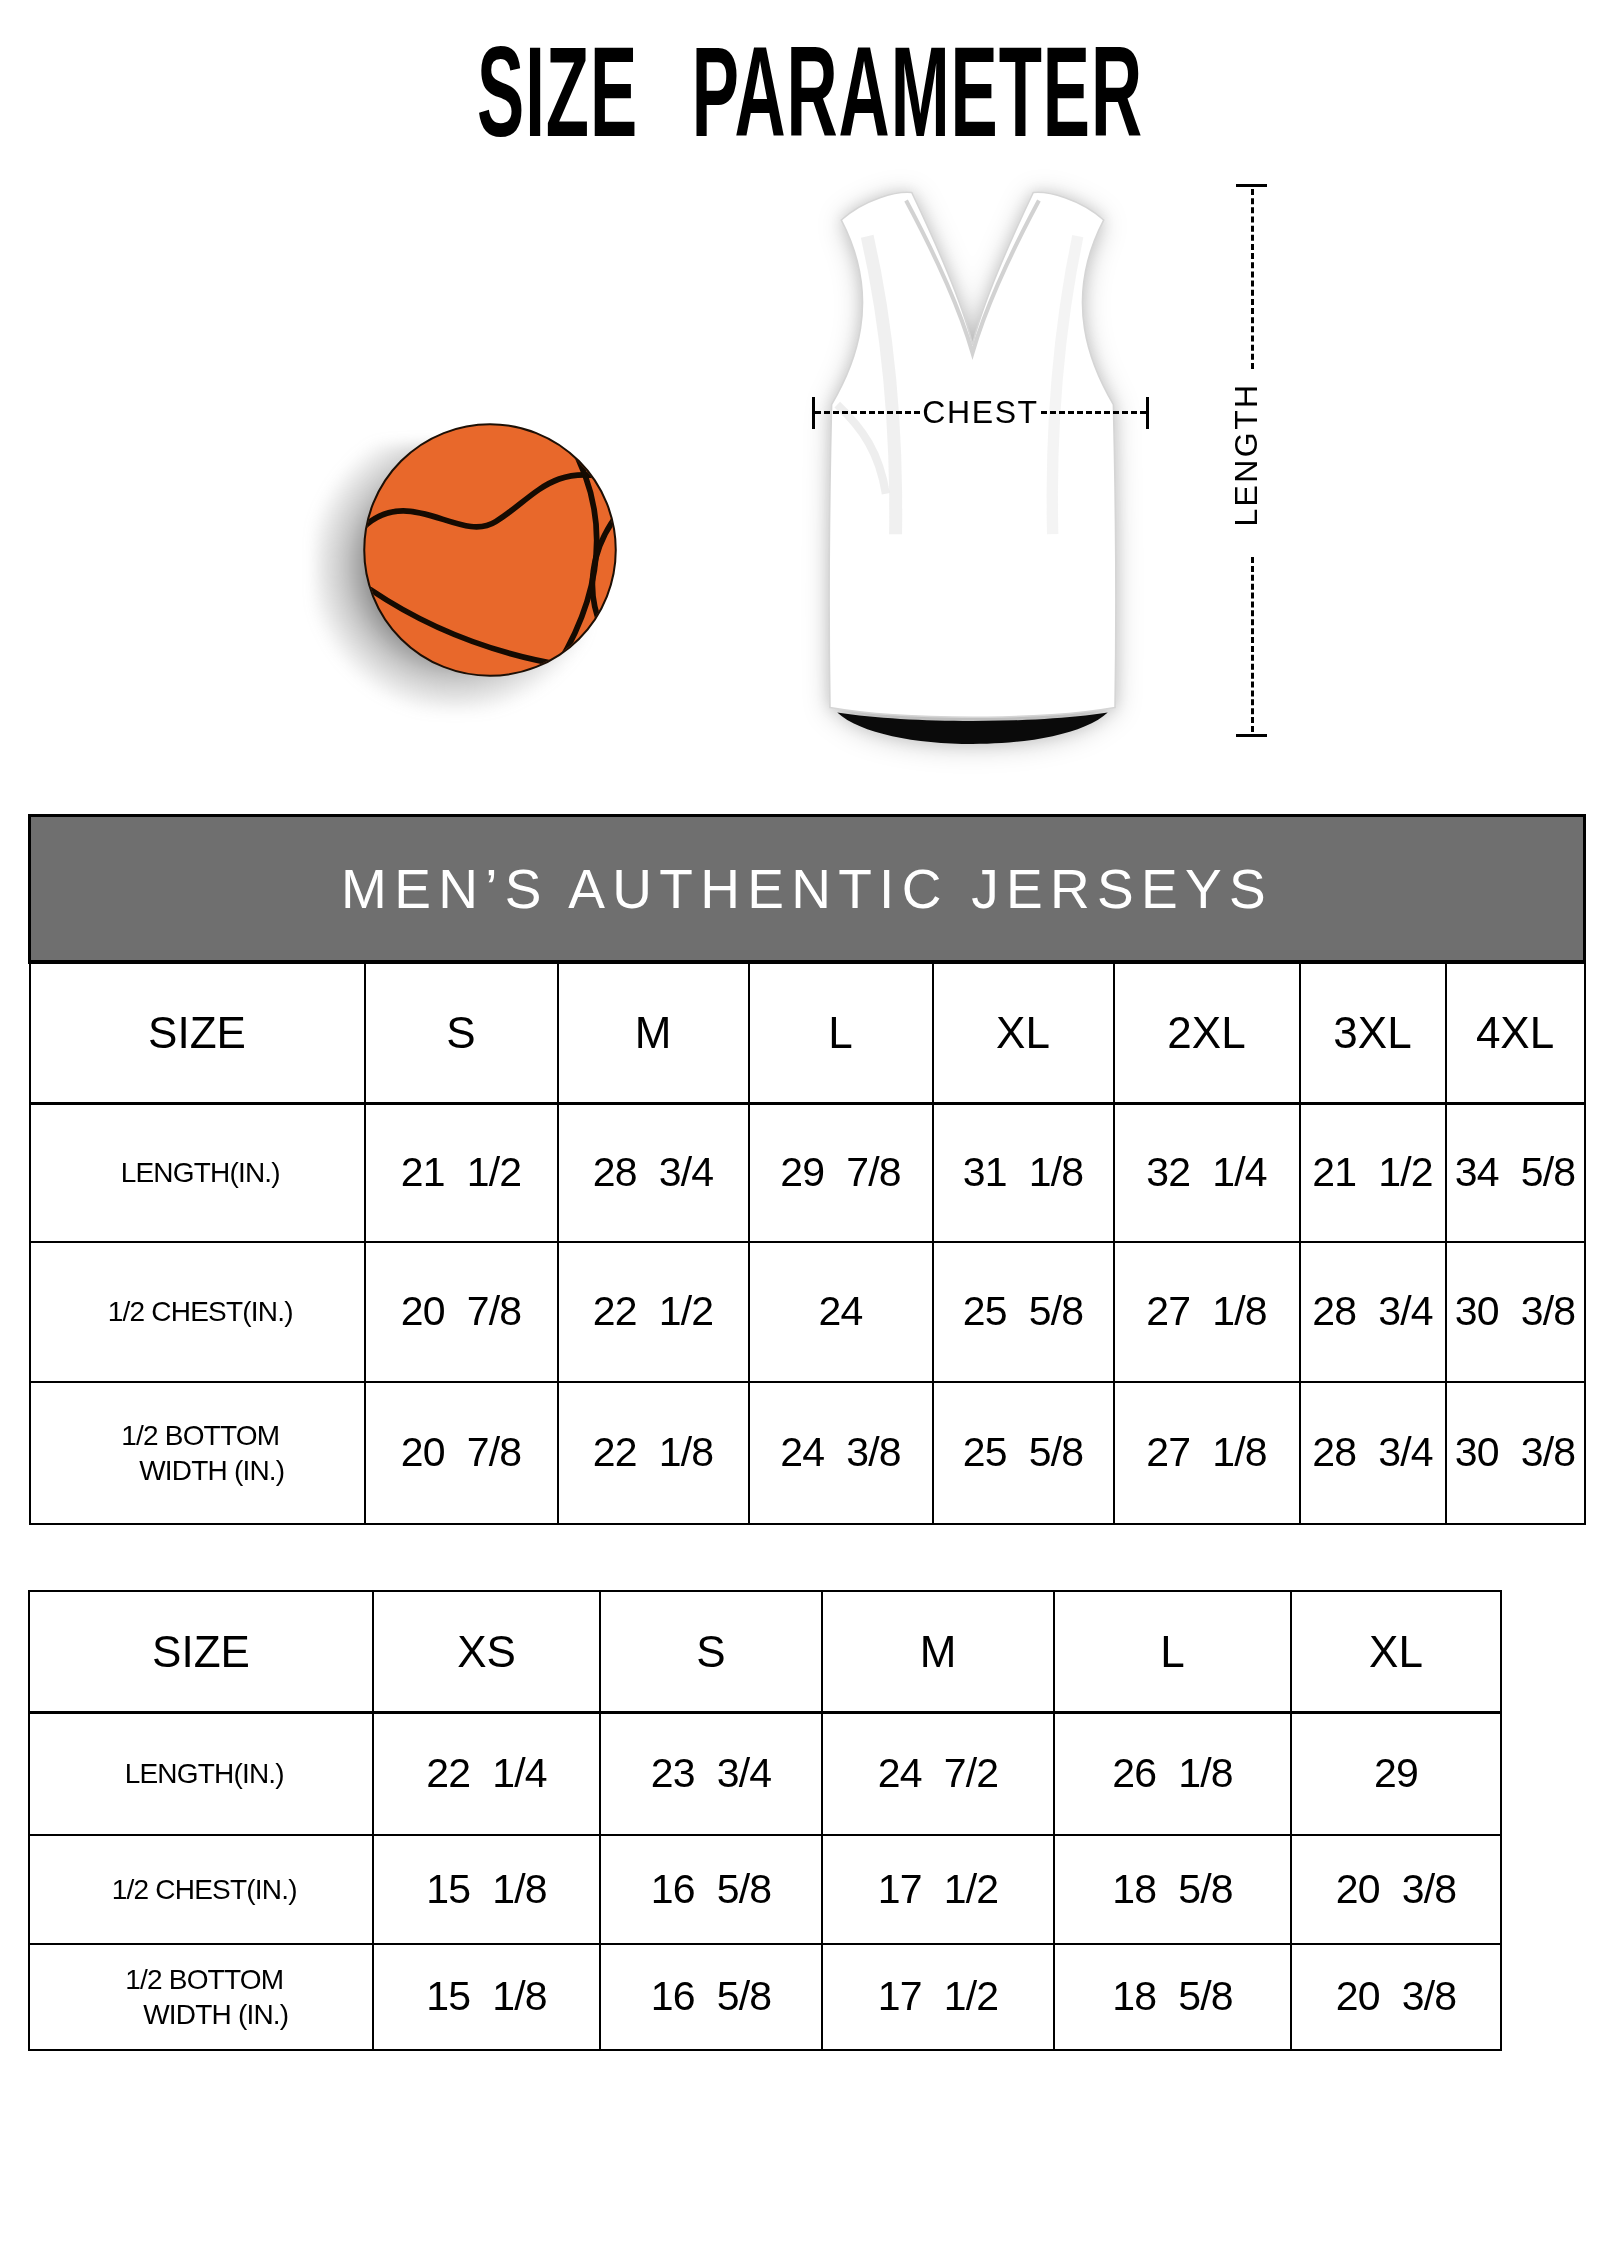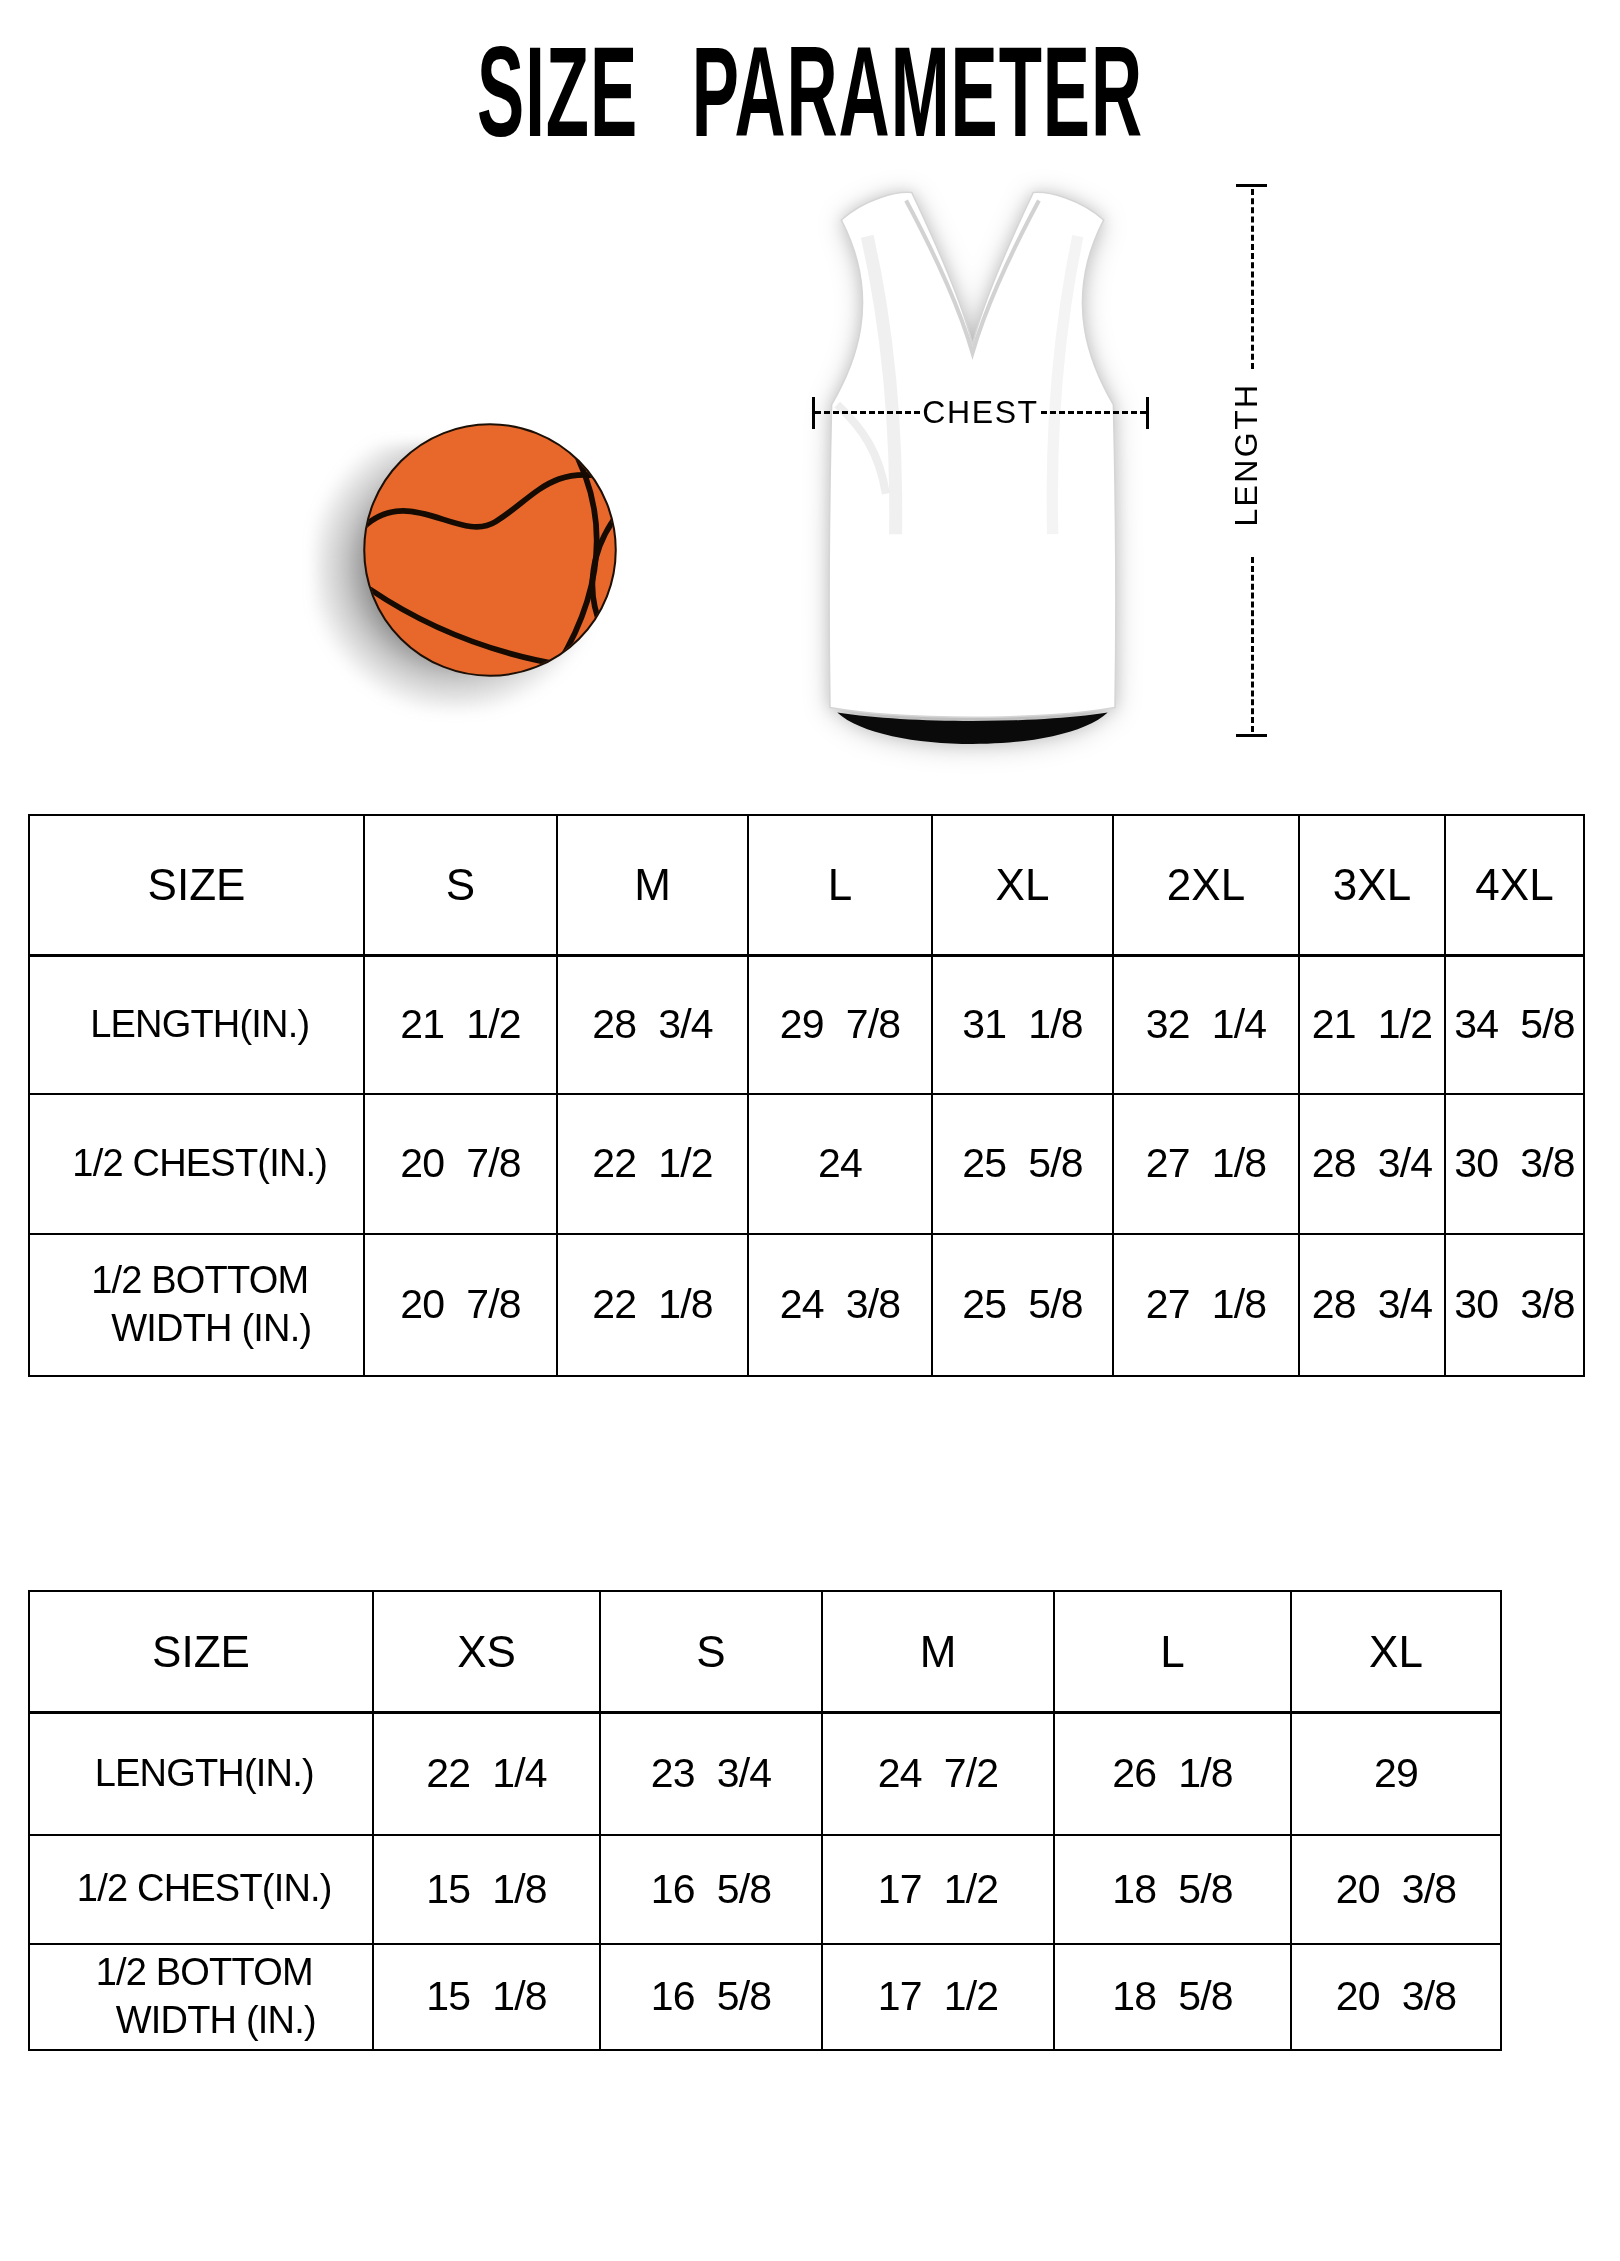--- a/index.html
+++ b/index.html
@@ -58,21 +58,21 @@
   .size-table th, .size-table td {
     border:2.4px solid #000; padding:0; vertical-align:middle; text-align:center;
   }
   .size-table .bar th {
     background:#6f6f6f; color:#fff; font-weight:400; font-size:55px;
     letter-spacing:7.3px; border:3.2px solid #000; border-bottom-width:4px;
     white-space:nowrap;
   }
   .size-table .head th { font-size:44px; font-weight:400; border-bottom-width:3.2px; }
   .rowlabel { text-align:center; padding-left:6.5px !important;
-              font-size:38px; letter-spacing:-0.8px; line-height:1.25; }
+              font-size:28px; letter-spacing:-0.8px; line-height:1.25; }
   .rowlabel .l2 { display:block; padding-left:23px; }
   .val { font-size:41px; letter-spacing:-0.8px; word-spacing:11.3px; }
 
   .men-table { left:28px; top:814px; width:1556px; }
   .men-table .bar th  { height:143px; }
   .men-table .head th { height:138px; }
   .men-table tr.r1 { height:138px; }
   .men-table tr.r2 { height:140px; }
   .men-table tr.r3 { height:142px; }
 
@@ -148,20 +148,23 @@
     <col style="width:335px">
       <col style="width:193px">
       <col style="width:191px">
       <col style="width:184px">
     <col style="width:181px">
       <col style="width:186px">
       <col style="width:146px">
       <col style="width:139px">
   </colgroup>
   <thead>
+    <tr class="bar">
+      <th colspan="8">MEN’S AUTHENTIC JERSEYS</th>
+    </tr>
     <tr class="head">
       <th>SIZE</th>
       <th>S</th>
       <th>M</th>
       <th>L</th>
       <th>XL</th>
       <th>2XL</th>
       <th>3XL</th>
       <th>4XL</th>
     </tr>

